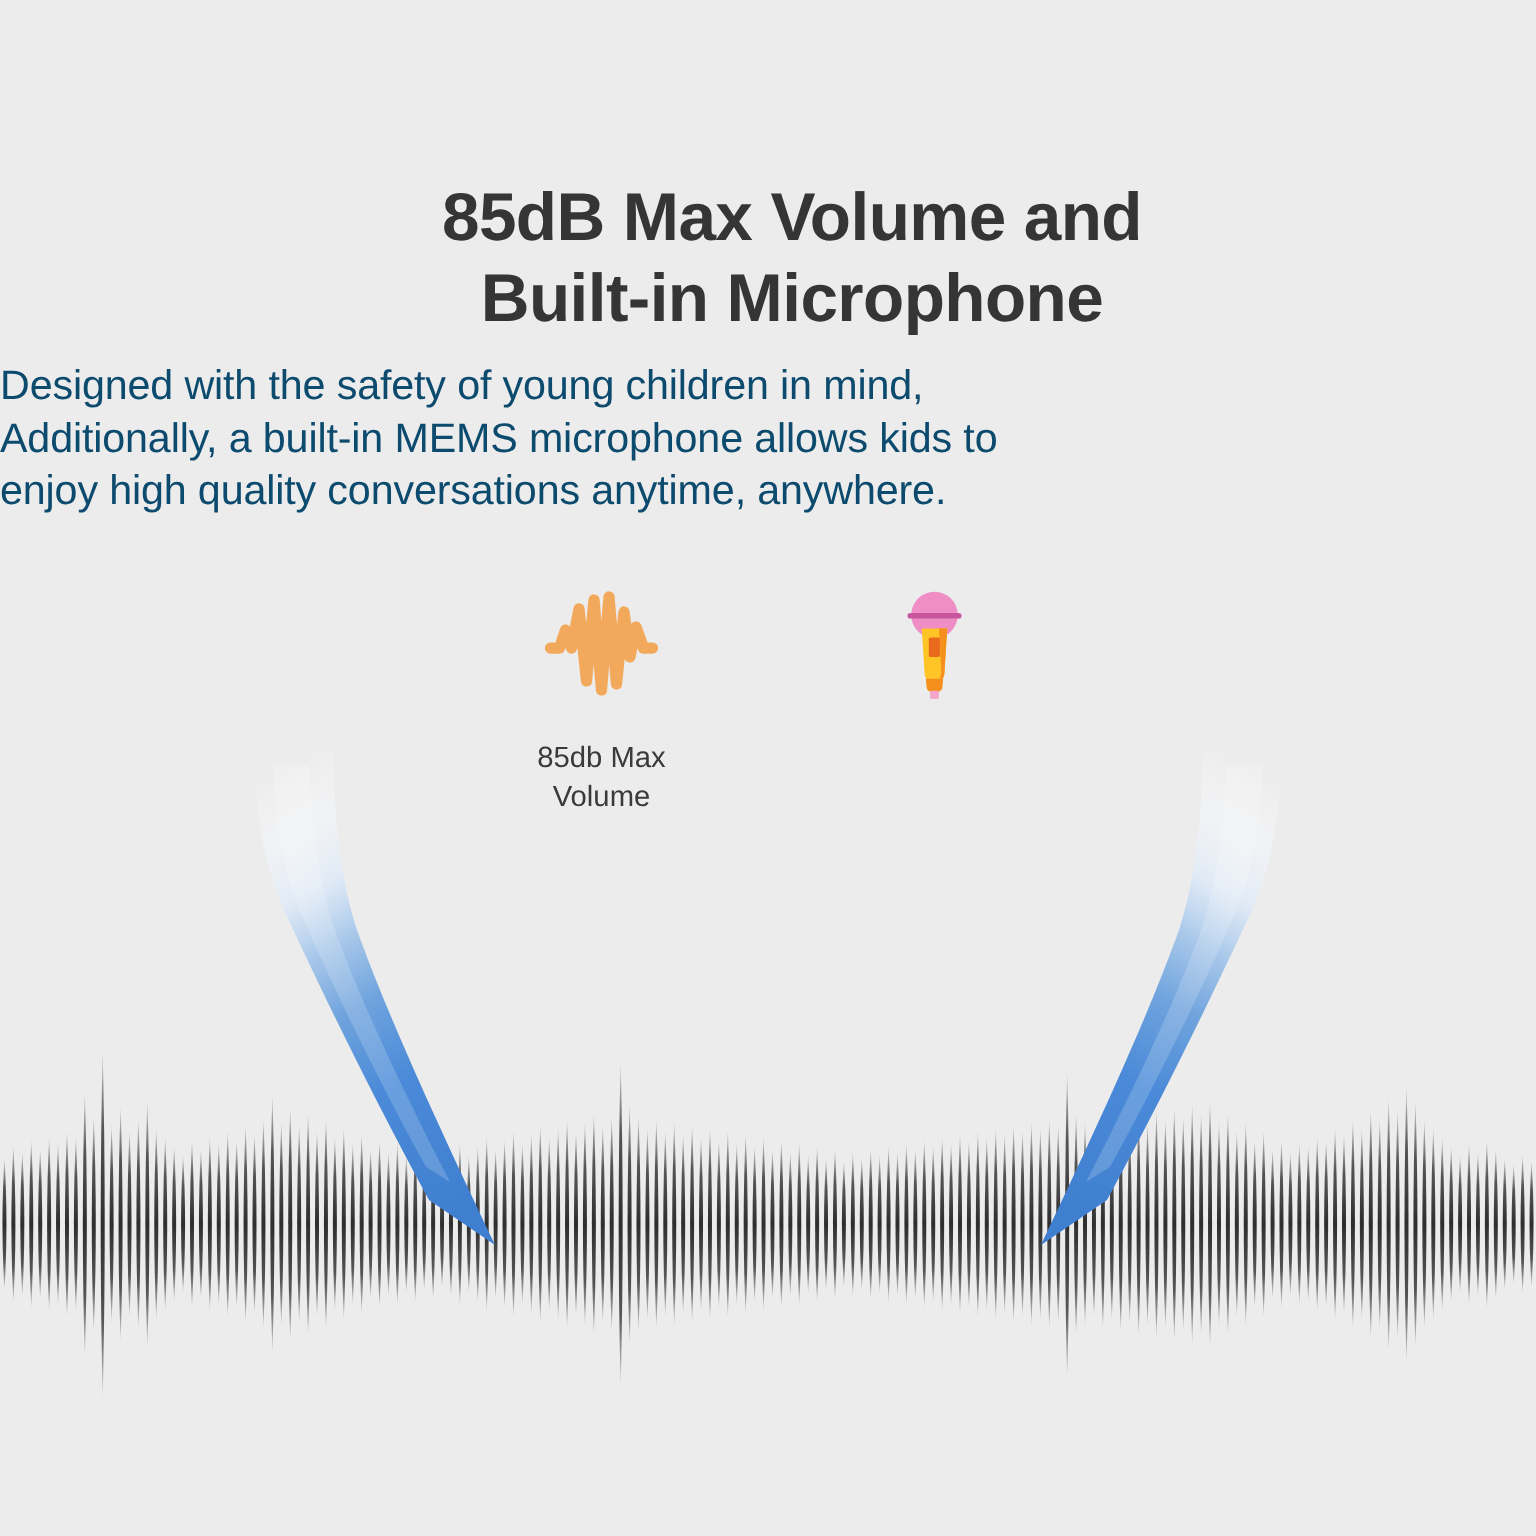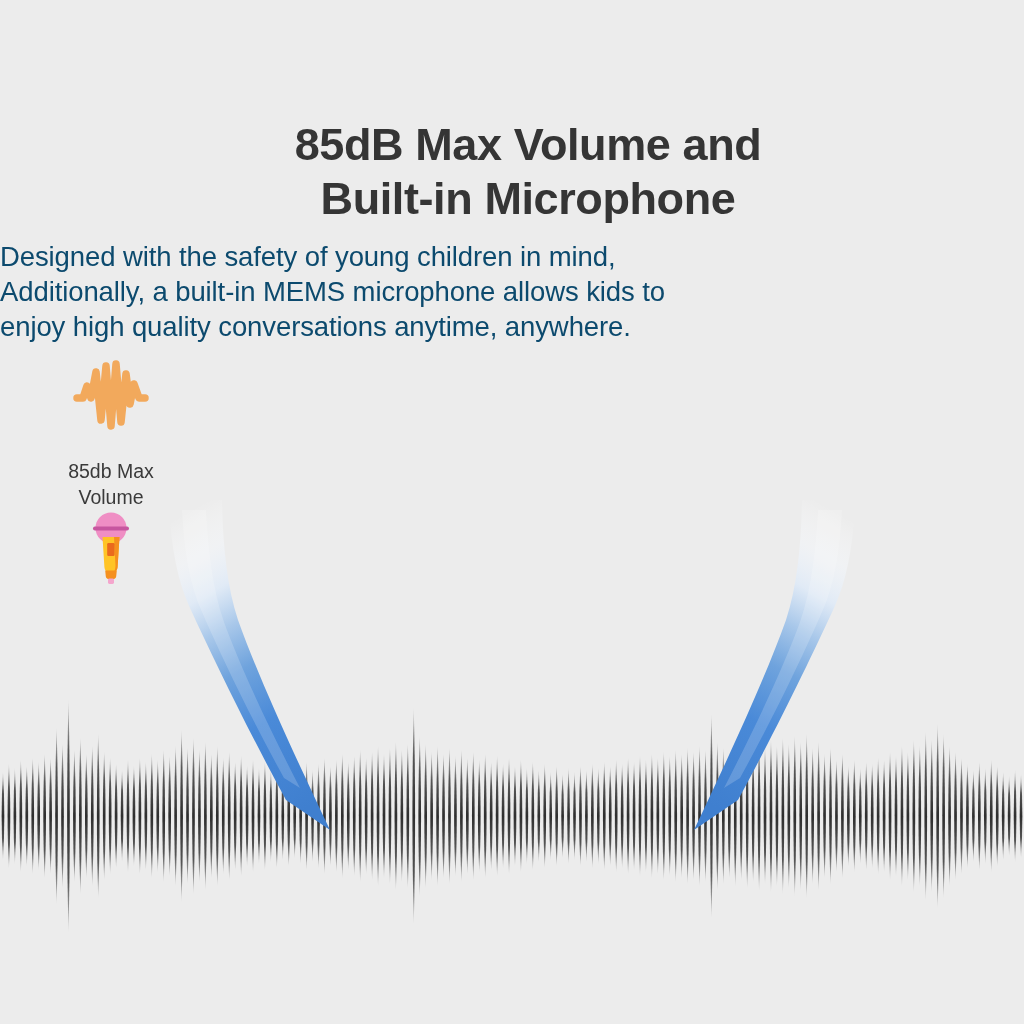--- a/index.html
+++ b/index.html
@@ -59,21 +59,20 @@
   .features {
     position: absolute;
     top: 392px;
     left: 0;
     width: 1024px;
     height: 160px;
     display: flex;
     justify-content: center;
     z-index: 30;
     pointer-events: none;
-    flex-direction: column;
   }
   .feature {
     width: 222px;
     display: flex;
     flex-direction: column;
     align-items: center;
     pointer-events: auto;
   }
   .feature-icon {
     height: 76px;

